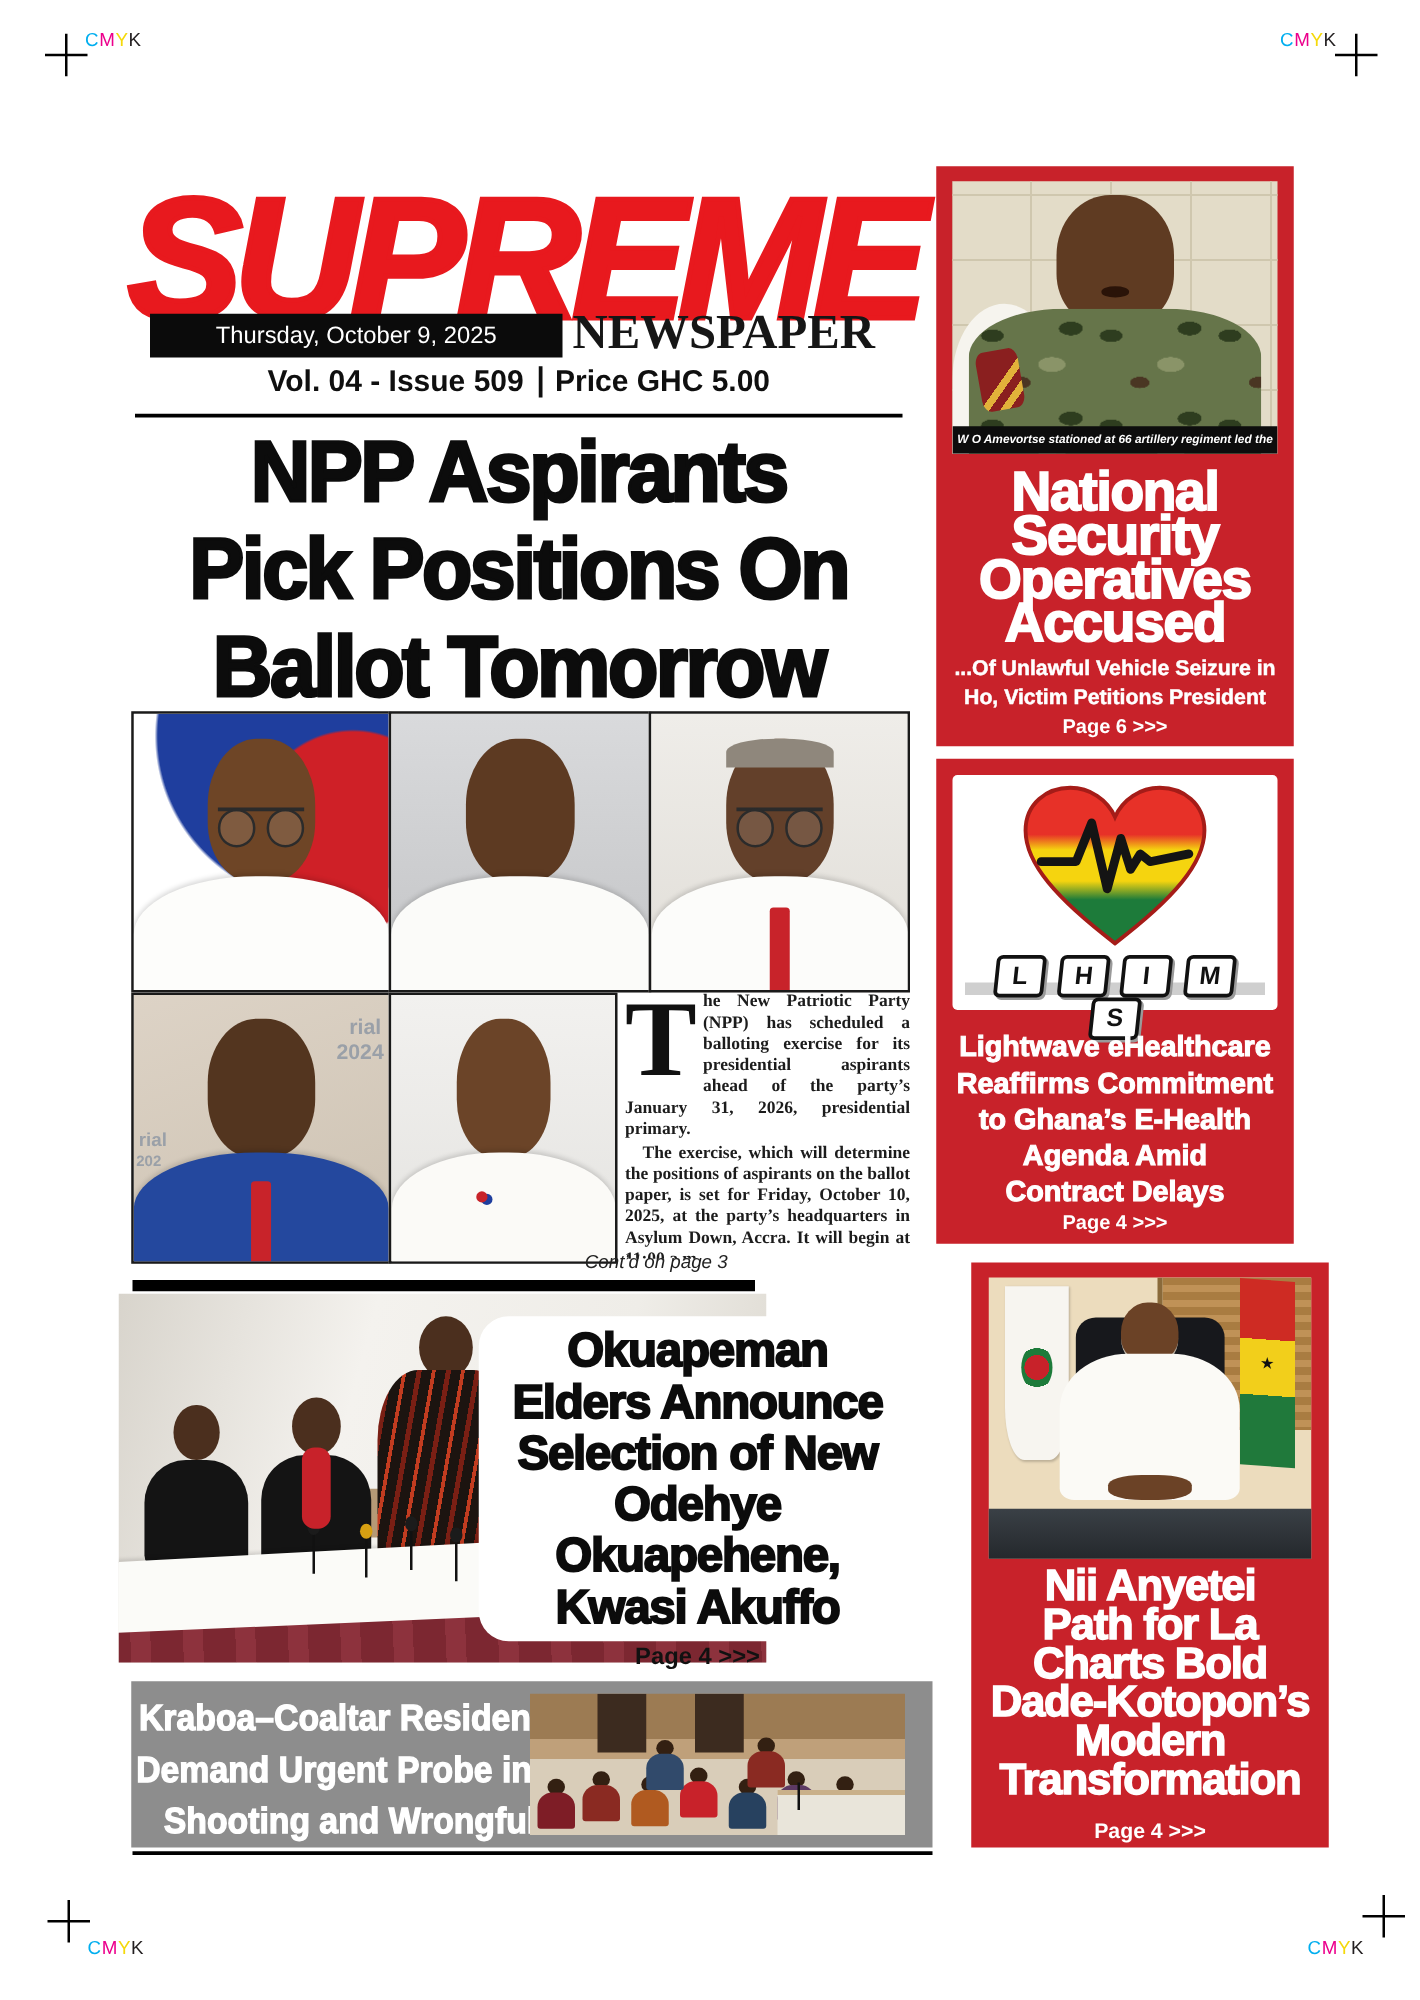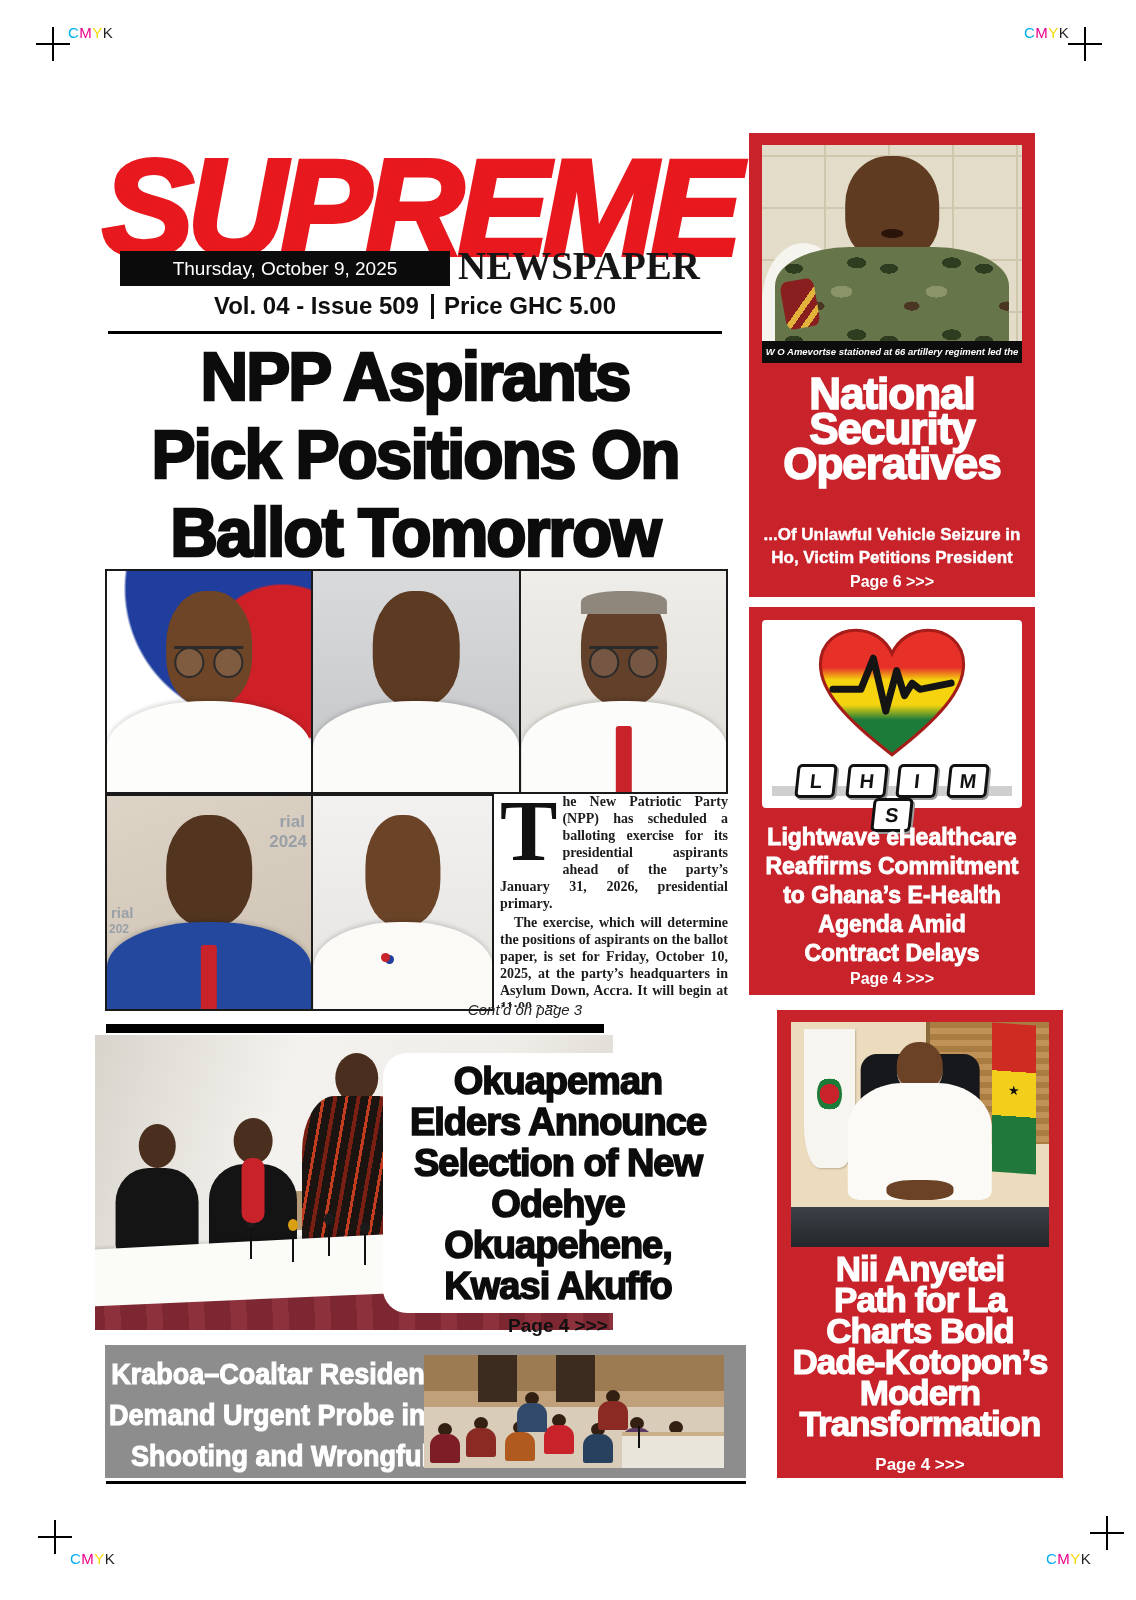--- a/index.html
+++ b/index.html
@@ -376,20 +376,21 @@
       <div class="schair"></div>
       <div class="shead"></div>
       <div class="sbody"></div>
       <div class="sbadge"></div>
       <div class="caption-bar">W O Amevortse stationed at 66 artillery regiment led the raid</div>
     </div>
     <div class="sb-hl">
       <div>National</div>
       <div>Security</div>
       <div>Operatives</div>
+      <div>Accused</div>
     </div>
     <div class="sb-sub">
       <div>...Of Unlawful Vehicle Seizure in</div>
       <div>Ho, Victim Petitions President</div>
     </div>
     <div class="pageref">Page 6 &gt;&gt;&gt;</div>
   </div>
 
   <div class="redbox box2">
     <div class="lhims-panel">

